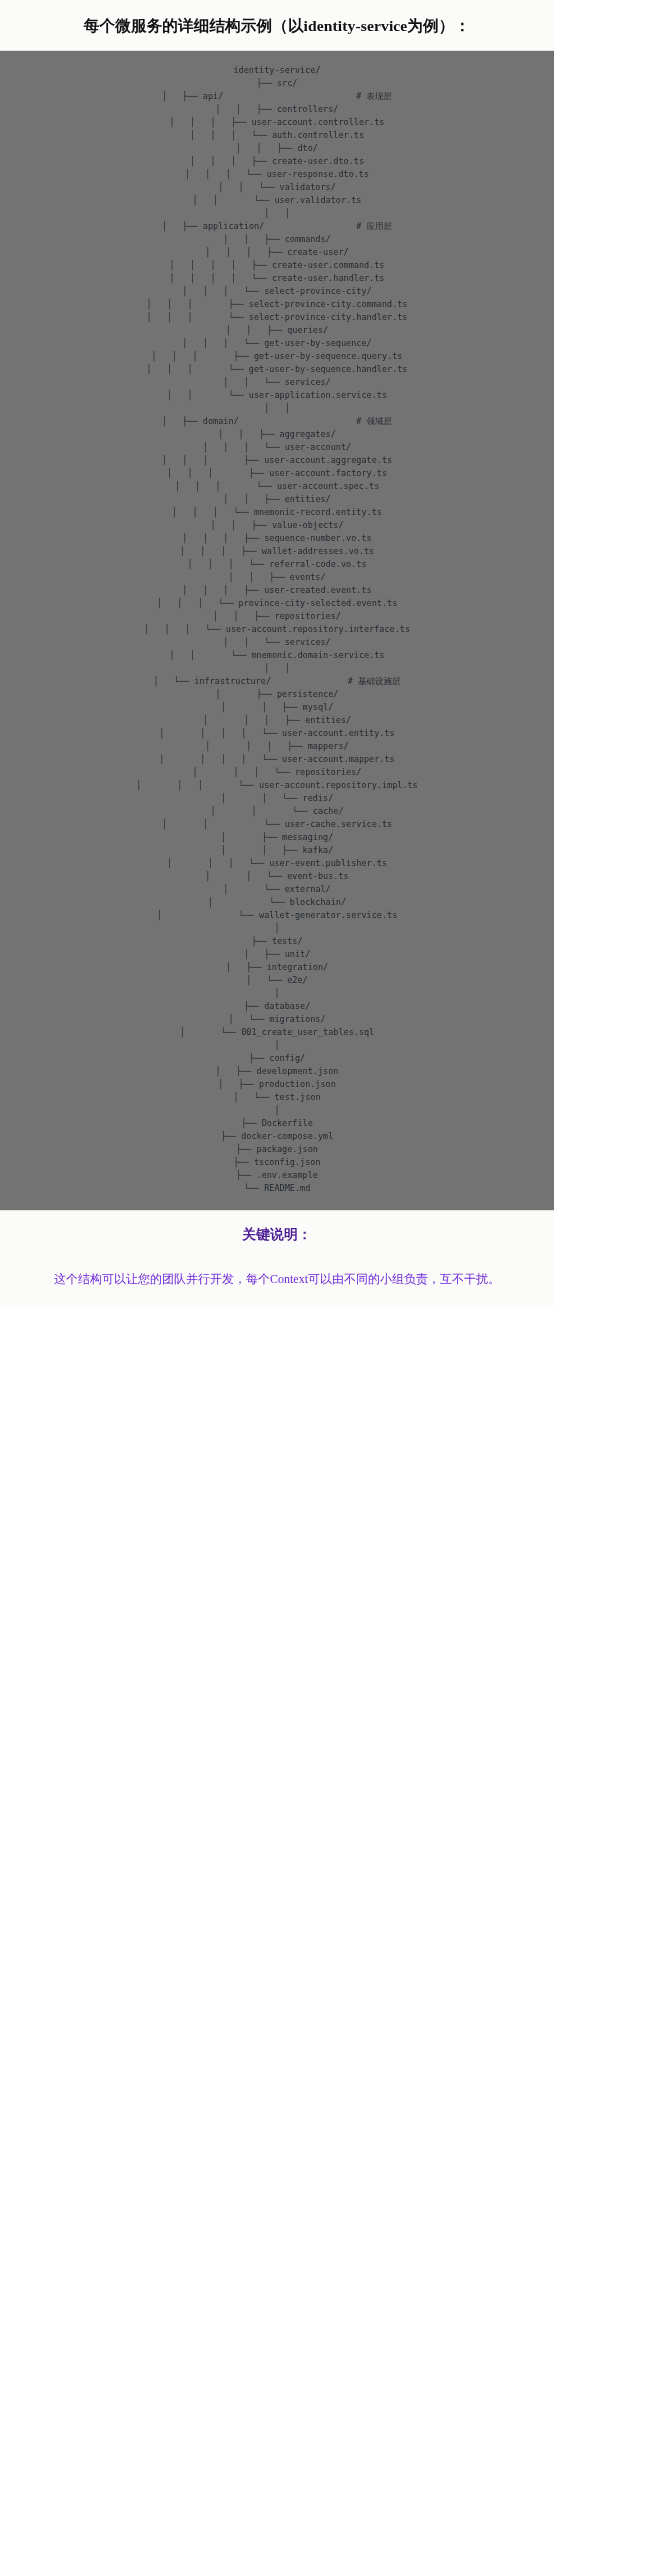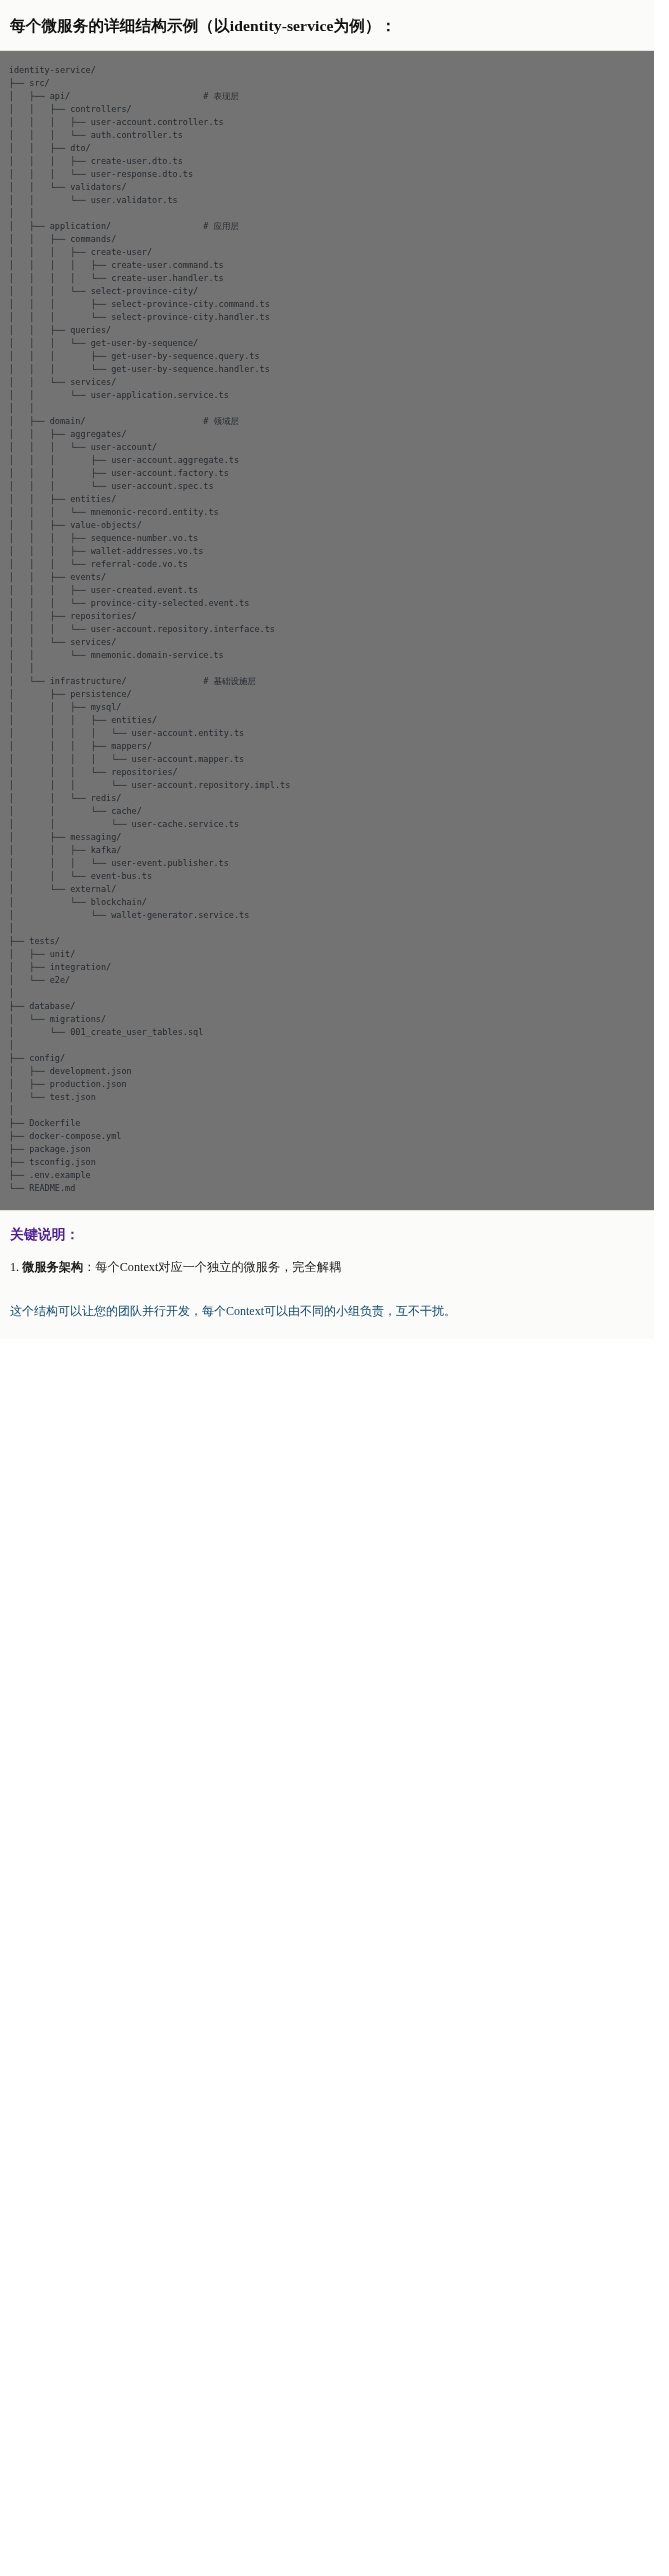--- a/index.html
+++ b/index.html
@@ -7,23 +7,24 @@
     padding: 0;
     background: #ffffff;
   }
   body {
     width: 669px;
     font-family: "Liberation Serif", "DejaVu Serif", serif;
     color: #1a1a1a;
     -webkit-font-smoothing: antialiased;
   }
   .page {
-    width: 654px;
+    width: 554px;
     box-sizing: border-box;
     background: #fbfbf9;
+    text-align: center;
   }
 
   
   .title-block {
     padding: 16.3px 10px 13.8px 10px;
     border-bottom: 0.6px solid #e2e2dd;
     background: #fbfbf9;
   }
   .title-text {
     font-family: "Liberation Serif", "DejaVu Serif", serif;
@@ -88,21 +89,21 @@
   .note-sep {
     font-weight: normal;
   }
   .note-desc {
     font-weight: normal;
   }
   .closing-line {
     font-family: "Liberation Serif", "DejaVu Serif", serif;
     font-size: 12px;
     line-height: 1.5;
-    color: #0c4a6e;
+    color: #6d28d9;
     margin: 26px 0 0 0;
   }
 </style>
 </head>
 <body>
 
 <div class="page">
 
   <div class="title-block">
     <h1 class="title-text">每个微服务的详细结构示例（以identity-service为例）：</h1>
@@ -195,23 +196,19 @@
 ├── package.json
 ├── tsconfig.json
 ├── .env.example
 └── README.md</pre>
   </div>
 
   <div class="notes-block">
     <h2 class="notes-heading">关键说明：</h2>
 
     <ol class="notes-list">
-      <li>
-        <span class="note-index">1.</span>
-        <span class="note-term">微服务架构</span><span class="note-sep">：</span><span class="note-desc">每个Context对应一个独立的微服务，完全解耦</span>
-      </li>
     </ol>
 
     <p class="closing-line">这个结构可以让您的团队并行开发，每个Context可以由不同的小组负责，互不干扰。</p>
   </div>
 
 </div>
 
 
 </body></html>

